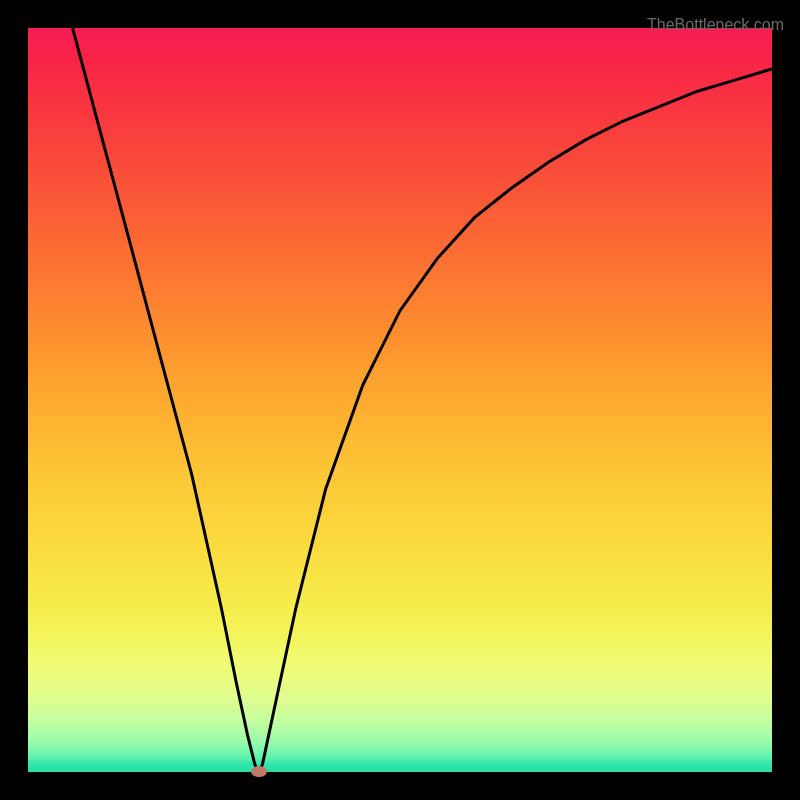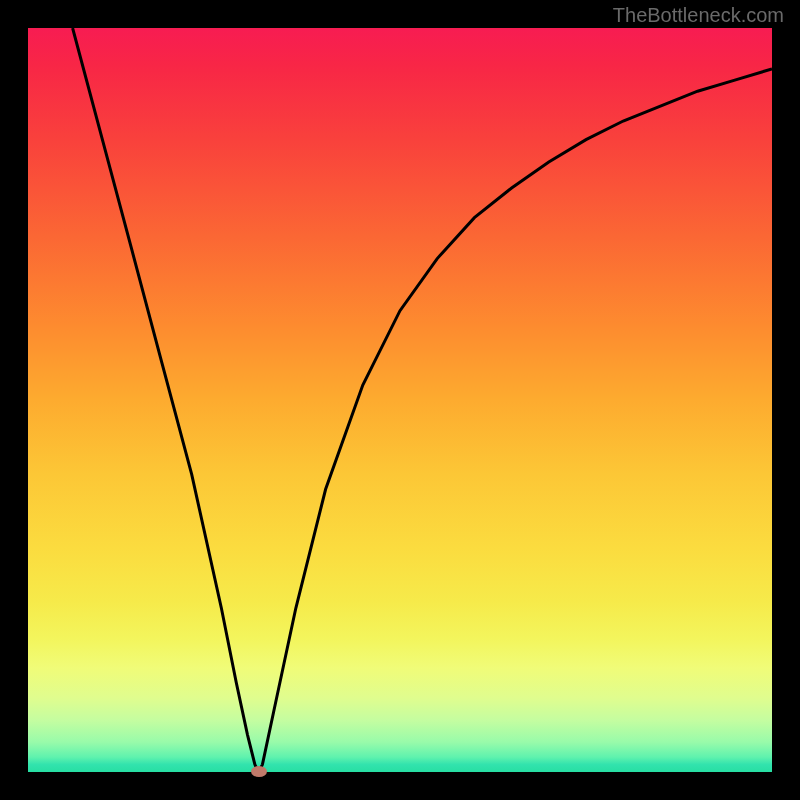--- a/index.html
+++ b/index.html
@@ -9,24 +9,24 @@
     }
     body {
       width: 800px;
       height: 800px;
       background: #000;
       position: relative;
       overflow: hidden;
     }
     .watermark {
       position: absolute;
-      top: 4px;
+      top: 16px;
       right: 16px;
       font-family: Arial, sans-serif;
-      font-size: 20px;
+      font-size: 16px;
       font-weight: 500;
       color: #6a6a6a;
       z-index: 10;
     }
     .plot-area {
       position: absolute;
       top: 28px;
       left: 28px;
       width: 744px;
       height: 744px;

